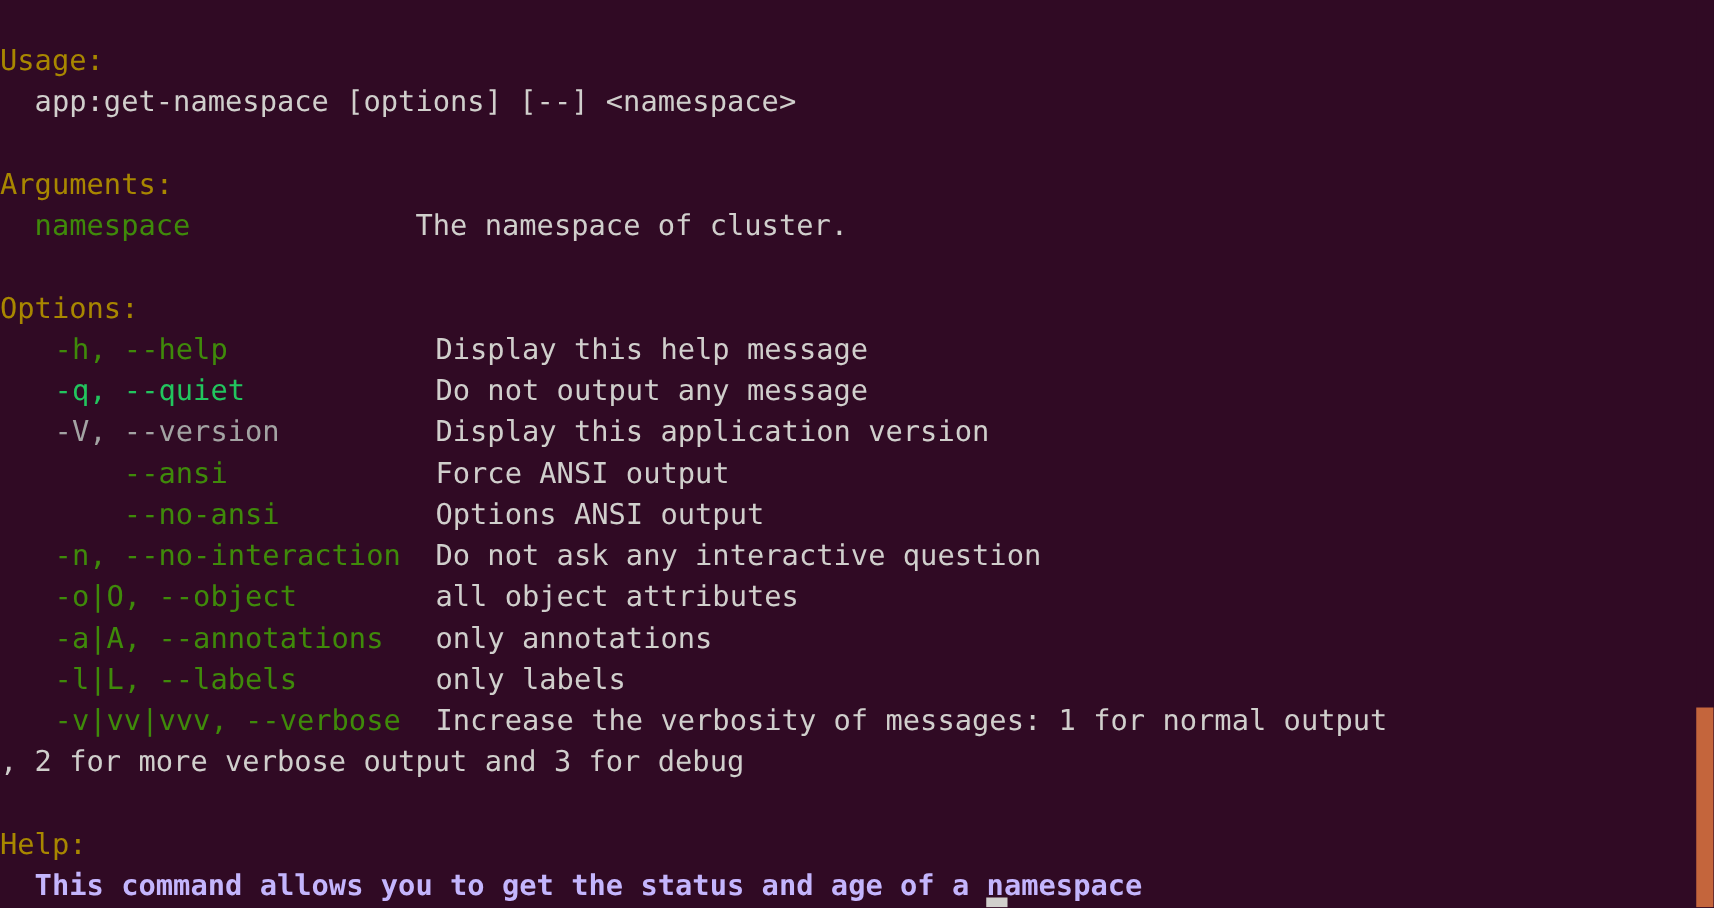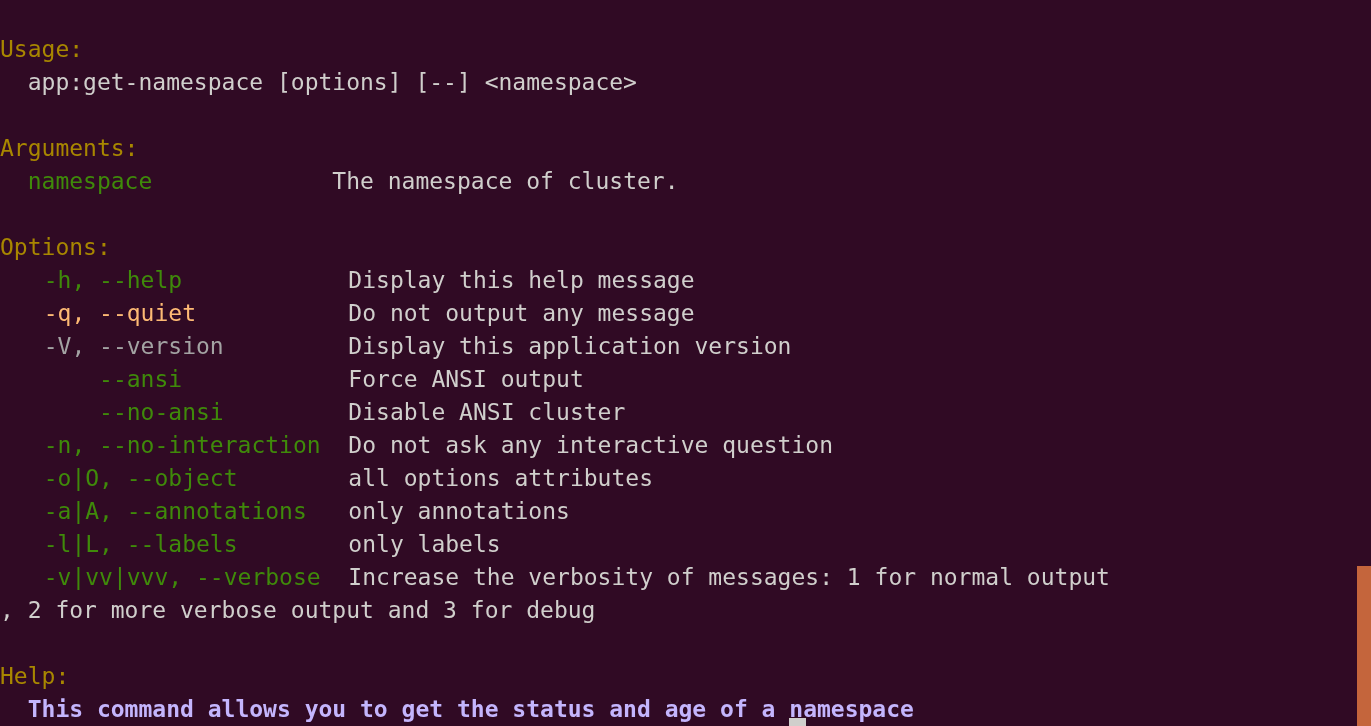--- a/index.html
+++ b/index.html
@@ -84,31 +84,31 @@
     <div class="line blank">&nbsp;</div>
 
     <div class="line"><span class="seg c-header" style="color: rgb(168, 135, 0);">Arguments:</span></div>
     <div class="line"><span class="seg c-arg" style="color: rgb(63, 138, 10);">  namespace</span><span class="seg">             </span><span class="seg c-text" style="color: rgb(208, 207, 204);">The namespace of cluster.</span></div>
     <div class="line blank">&nbsp;</div>
 
     <div class="line"><span class="seg c-header" style="color: rgb(168, 135, 0);">Options:</span></div>
 
     <div class="line"><span class="seg c-option" style="color: rgb(63, 138, 10);">  -h, --help</span><span class="seg">            </span><span class="seg c-text" style="color: rgb(208, 207, 204);">Display this help message</span></div>
 
-    <div class="line"><span class="seg c-option" style="color: #fdba74;">  -q, --quiet</span><span class="seg">           </span><span class="seg c-text" style="color: rgb(208, 207, 204);">Do not output any message</span></div>
+    <div class="line"><span class="seg c-option" style="color: #22c55e;">  -q, --quiet</span><span class="seg">           </span><span class="seg c-text" style="color: rgb(208, 207, 204);">Do not output any message</span></div>
 
     <div class="line"><span class="seg c-option" style="color: #a3a3a3;">  -V, --version</span><span class="seg">         </span><span class="seg c-text" style="color: rgb(208, 207, 204);">Display this application version</span></div>
 
     <div class="line"><span class="seg c-option" style="color: rgb(63, 138, 10);">      --ansi</span><span class="seg">            </span><span class="seg c-text" style="color: rgb(208, 207, 204);">Force ANSI output</span></div>
 
-    <div class="line"><span class="seg c-option" style="color: rgb(63, 138, 10);">      --no-ansi</span><span class="seg">         </span><span class="seg c-text" style="color: rgb(208, 207, 204);">Disable ANSI cluster</span></div>
+    <div class="line"><span class="seg c-option" style="color: rgb(63, 138, 10);">      --no-ansi</span><span class="seg">         </span><span class="seg c-text" style="color: rgb(208, 207, 204);">Options ANSI output</span></div>
 
     <div class="line"><span class="seg c-option" style="color: rgb(63, 138, 10);">  -n, --no-interaction</span><span class="seg">  </span><span class="seg c-text" style="color: rgb(208, 207, 204);">Do not ask any interactive question</span></div>
 
-    <div class="line"><span class="seg c-option" style="color: rgb(63, 138, 10);">  -o|O, --object</span><span class="seg">        </span><span class="seg c-text" style="color: rgb(208, 207, 204);">all options attributes</span></div>
+    <div class="line"><span class="seg c-option" style="color: rgb(63, 138, 10);">  -o|O, --object</span><span class="seg">        </span><span class="seg c-text" style="color: rgb(208, 207, 204);">all object attributes</span></div>
 
     <div class="line"><span class="seg c-option" style="color: rgb(63, 138, 10);">  -a|A, --annotations</span><span class="seg">   </span><span class="seg c-text" style="color: rgb(208, 207, 204);">only annotations</span></div>
 
     <div class="line"><span class="seg c-option" style="color: rgb(63, 138, 10);">  -l|L, --labels</span><span class="seg">        </span><span class="seg c-text" style="color: rgb(208, 207, 204);">only labels</span></div>
 
     <div class="line"><span class="seg c-option" style="color: rgb(63, 138, 10);">  -v|vv|vvv, --verbose</span><span class="seg">  </span><span class="seg c-text" style="color: rgb(208, 207, 204);">Increase the verbosity of messages: 1 for normal output</span></div>
 
     <div class="line"><span class="seg c-text" style="color: rgb(208, 207, 204);">, 2 for more verbose output and 3 for debug</span></div>
 
     <div class="line blank">&nbsp;</div>

